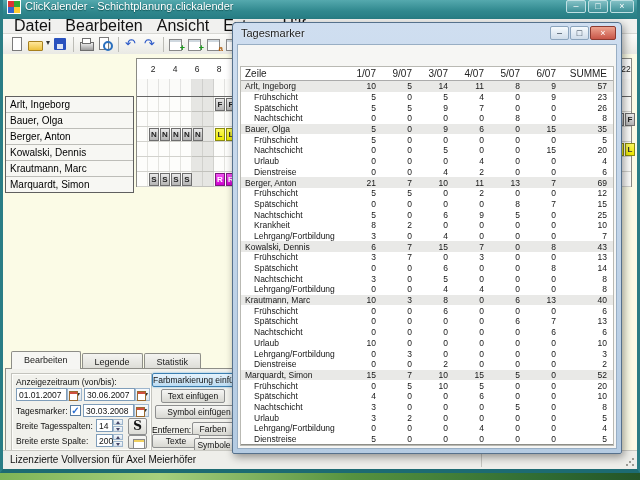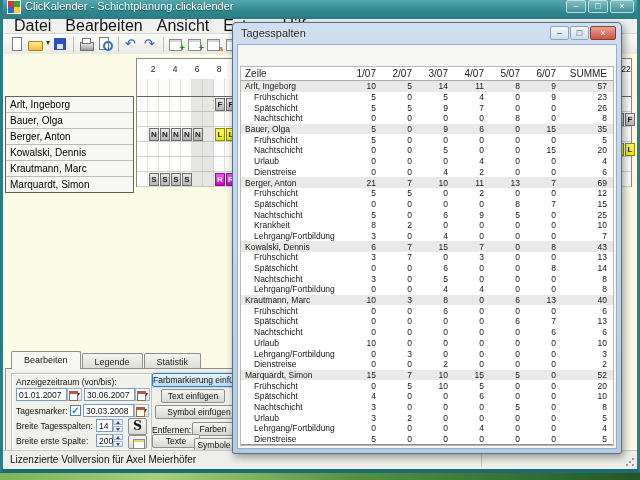--- a/index.html
+++ b/index.html
@@ -296,33 +296,33 @@
 
   <div id="statusbar">
     <span id="status-text">Lizenzierte Vollversion für Axel Meierhöfer</span>
     <span id="status-sep"></span>
     <span id="grip"></span>
   </div>
 </div>
 
 <div id="dlg">
   <div id="dlg-titlebar">
-    <span id="dlg-title">Tagesspalten</span>
+    <span id="dlg-title">Tagesmarker</span>
     <span id="dlg-btns">
       <span class="dbtn">–</span>
       <span class="dbtn">□</span>
       <span class="dbtn close">×</span>
     </span>
   </div>
   <div id="dlg-inner">
     <div id="vtable">
       <div id="thead">
           <span class="tlbl">Zeile</span>
           <span class="tval">1/07</span>
-          <span class="tval">2/07</span>
+          <span class="tval">9/07</span>
           <span class="tval">3/07</span>
           <span class="tval">4/07</span>
           <span class="tval">5/07</span>
           <span class="tval">6/07</span>
           <span class="tval sum">SUMME</span>
         </div>
       <div id="tbody">
           <div class="trow group">
             <span class="tlbl">Arlt, Ingeborg</span>
             <span class="tval">10</span>

